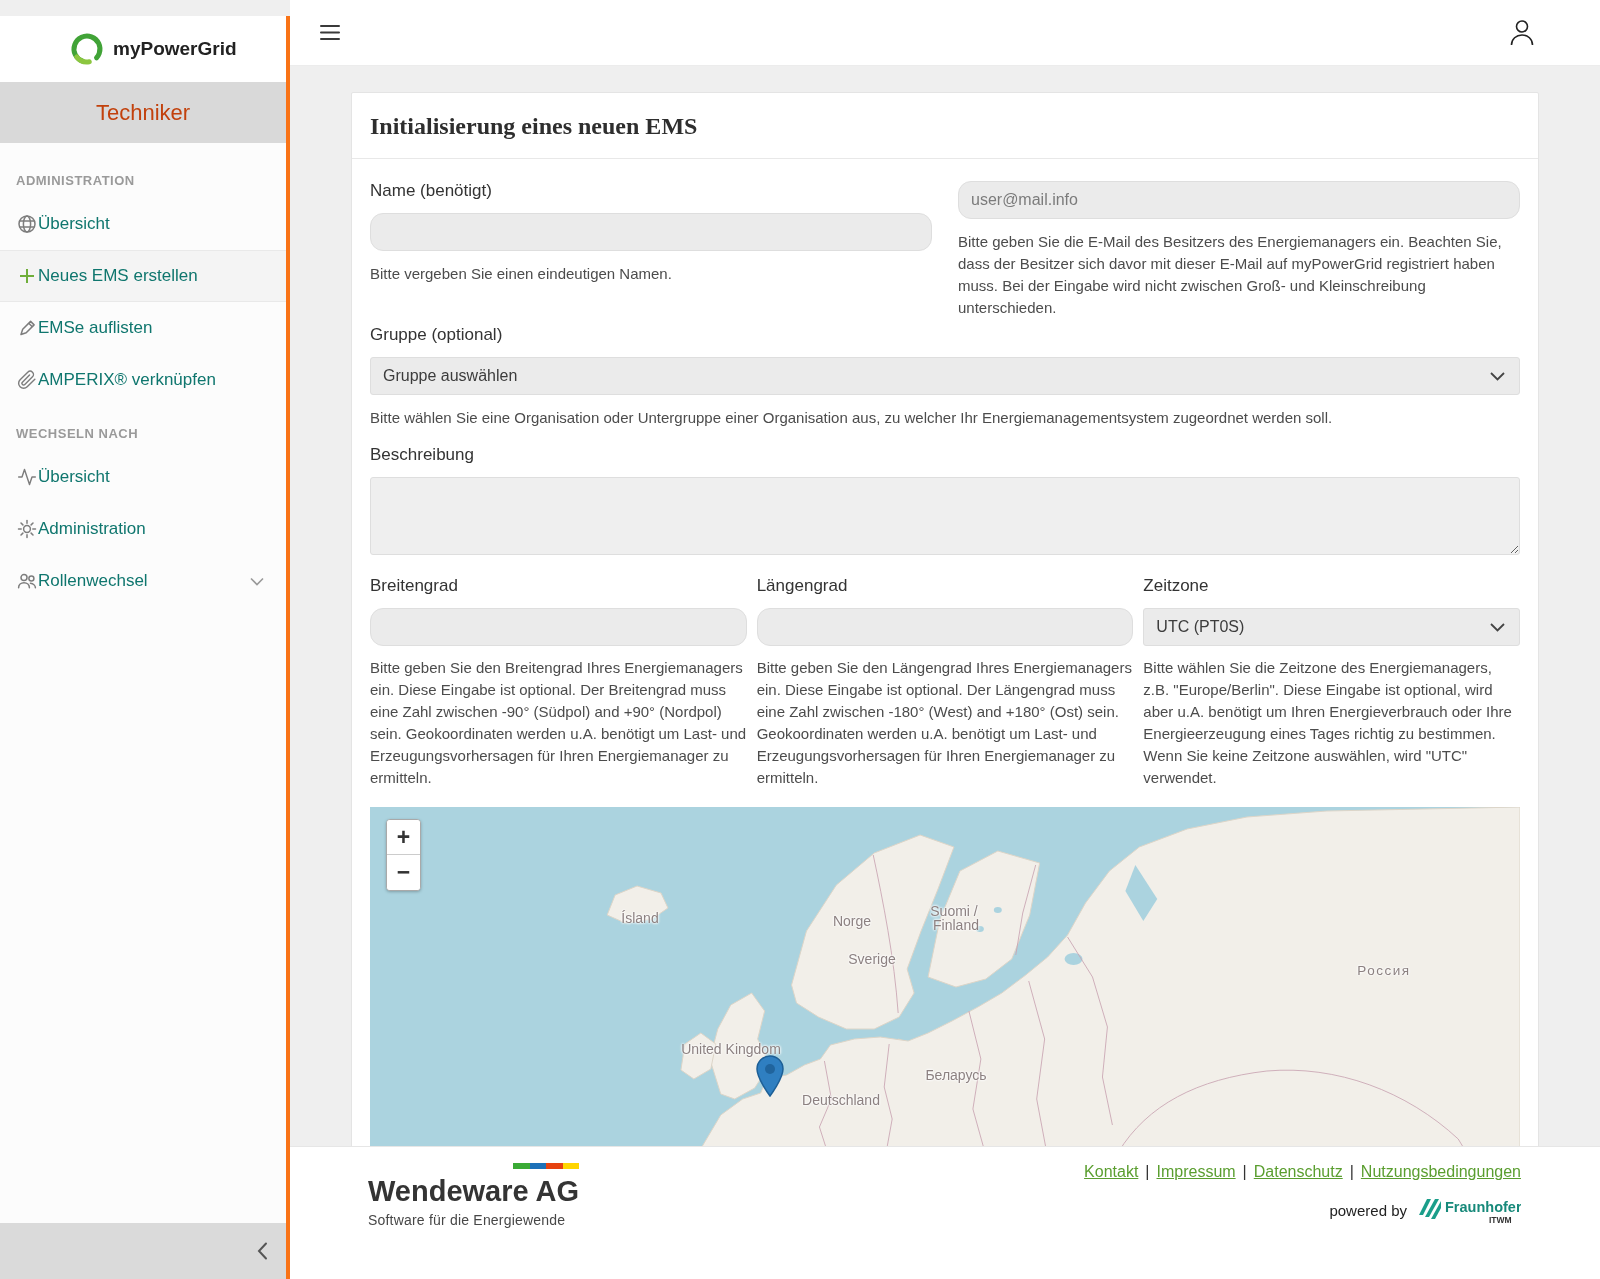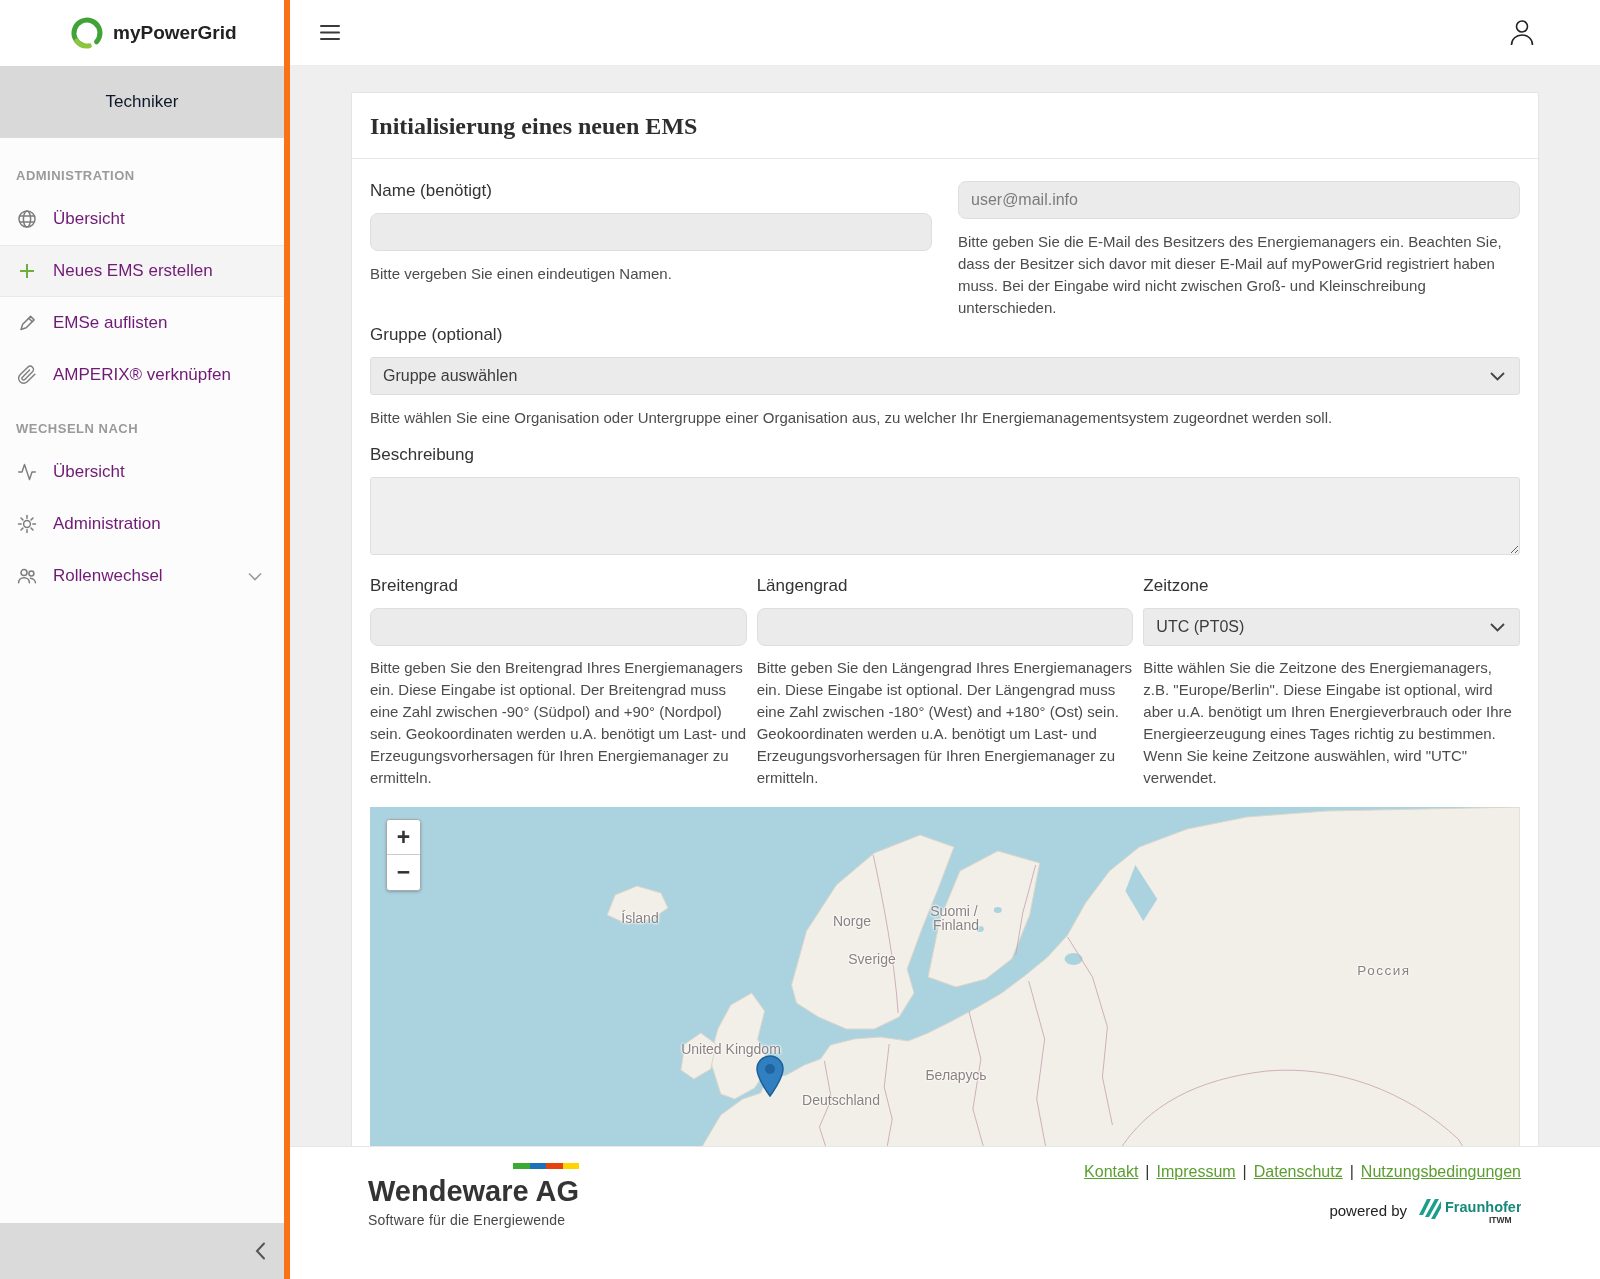--- a/index.html
+++ b/index.html
@@ -1,28 +1,28 @@
 <!DOCTYPE html>
 <html><head>
 <meta charset="utf-8">
 <style>
   * { margin:0; padding:0; box-sizing:border-box; }
   html,body { background:#ffffff; }
   body { font-family:"Liberation Sans", sans-serif; color:#333; }
   .page { width:1600px; height:1279px; display:flex; overflow:hidden; background:#efefef; }
 
   
-  .sidebar { width:290px; flex:0 0 290px; background:#fcfcfc; border-right:6px solid #f97316; display:flex; flex-direction:column; }
+  .sidebar { width:290px; flex:0 0 290px; background:#fcfcfc; border-right:4px solid #f97316; display:flex; flex-direction:column;margin-top:16px; }
   .logo-row { height:66px; display:flex; align-items:center; padding-left:70px; gap:9px; background:#fff; }
   .logo-mark { width:34px; height:34px; }
   .brand { font-size:19px; font-weight:700; color:#222; }
-  .role-band { height:72px; background:#d9d9d9; display:flex; align-items:center; justify-content:center; font-size:17px; color:#0f172a; }
+  .role-band { height:61px; background:#d9d9d9; display:flex; align-items:center; justify-content:center; font-size:22px; color:#c2410c; }
   .nav { padding-top:10px; }
   .section-header { font-size:13px; font-weight:700; letter-spacing:.5px; color:#9a9a9a; margin:20px 0 10px 16px; }
-  .nav-item { height:52px; display:flex; align-items:center; padding:0 16px; gap:15px; font-size:17px; color:#701a75; cursor:pointer; }
+  .nav-item { height:52px; display:flex; align-items:center; padding:0 16px; font-size:17px; color:#0f766e; cursor:pointer; }
   .nav-item.active { background:#f4f4f4; border-top:1px solid #e9e9e9; border-bottom:1px solid #e9e9e9; }
   .nav-icon { width:22px; height:22px; display:flex; align-items:center; justify-content:center; color:#7d7d7d; }
   .nav-icon svg { stroke:#7d7d7d; }
   .nav-icon.green svg { stroke:#6fae3a; }
   .nav-spacer { flex:1; }
   .nav-chevron { color:#9a9a9a; margin-right:6px; display:flex; }
   .sidebar-bottom { margin-top:auto; height:56px; background:#dadada; display:flex; align-items:center; justify-content:flex-end; padding-right:18px; cursor:pointer; }
 
   
   .main { flex:1; display:flex; flex-direction:column; height:1279px; min-width:0; }
@@ -30,21 +30,21 @@
   .hamburger { cursor:pointer; display:flex; }
   .user-btn { margin-left:auto; cursor:pointer; display:flex; }
   .content { flex:1; overflow:hidden; position:relative; background:#efefef; }
 
   .card { width:1188px; margin:26px auto 0; background:#fff; border:1px solid #e4e4e4; border-radius:2px; }
   .card-head { padding:20px 18px 18px; font-size:24px; color:#2e2e2e; border-bottom:1px solid #e8e8e8;font-family:Liberation Serif, serif; }
   .form { padding:22px 18px 0; }
 
   .flabel { display:block; font-size:17px; color:#333; margin-bottom:13px; line-height:19px; }
   .help { font-size:15px; color:#4c4c4c; line-height:22px; margin-top:12px; }
-  .text-input { width:100%; height:38px; background:#ebebeb; border:1px solid #dedede; border-radius:8px; padding:0 12px; font-family:"Liberation Sans",sans-serif; font-size:16px; color:#333; }
+  .text-input { width:100%; height:38px; background:#ebebeb; border:1px solid #dedede; border-radius:13px; padding:0 12px; font-family:"Liberation Sans",sans-serif; font-size:16px; color:#333; }
   .text-input::placeholder { color:#7b7b7b; opacity:1; }
   .select-box { height:38px; background:#ebebeb; border:1px solid #dedede; border-radius:3px; display:flex; align-items:center; justify-content:space-between; padding:0 14px 0 12px; font-size:16px; color:#3c3c3c; cursor:pointer; }
   textarea.desc { display:block; width:100%; height:78px; background:#efefef; border:1px solid #dedede; border-radius:3px; resize:both; font-family:"Liberation Sans",sans-serif; font-size:16px; padding:8px 12px; color:#333; }
 
   .row-2 { display:grid; grid-template-columns:1fr 1fr; column-gap:26px; margin-bottom:6px; }
   .block-group { margin-bottom:16px; }
   .block-desc { margin-bottom:21px; }
   .row-3 { display:grid; grid-template-columns:1fr 1fr 1fr; column-gap:10px; margin-bottom:18px; }
   .row-3 .help { margin-top:11px; }
 

